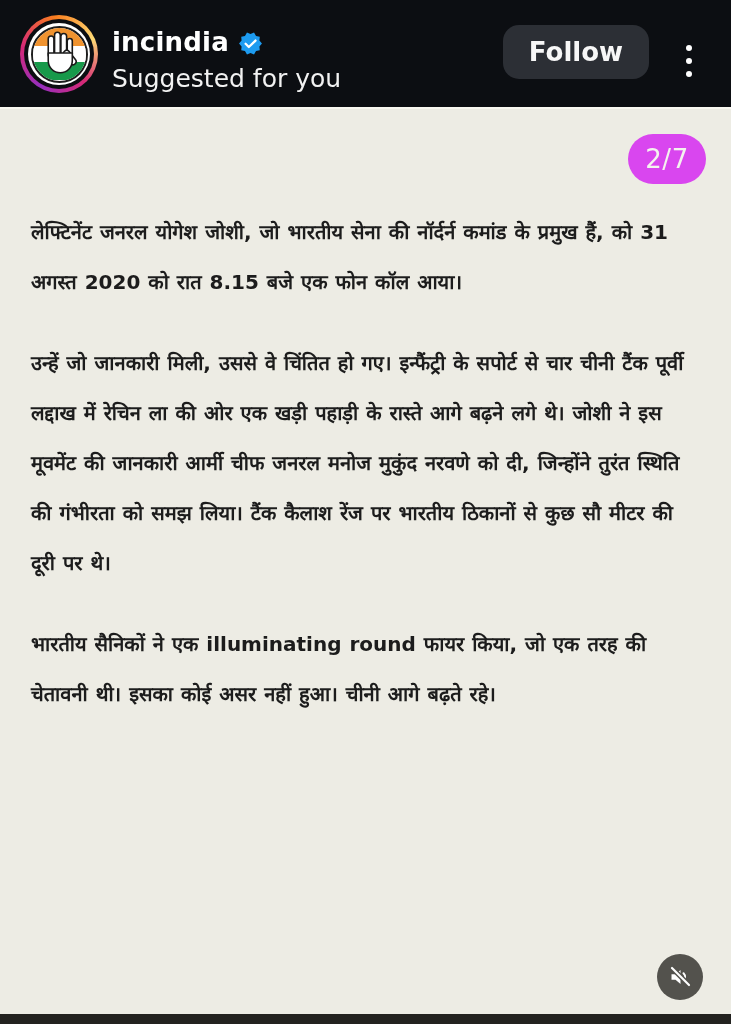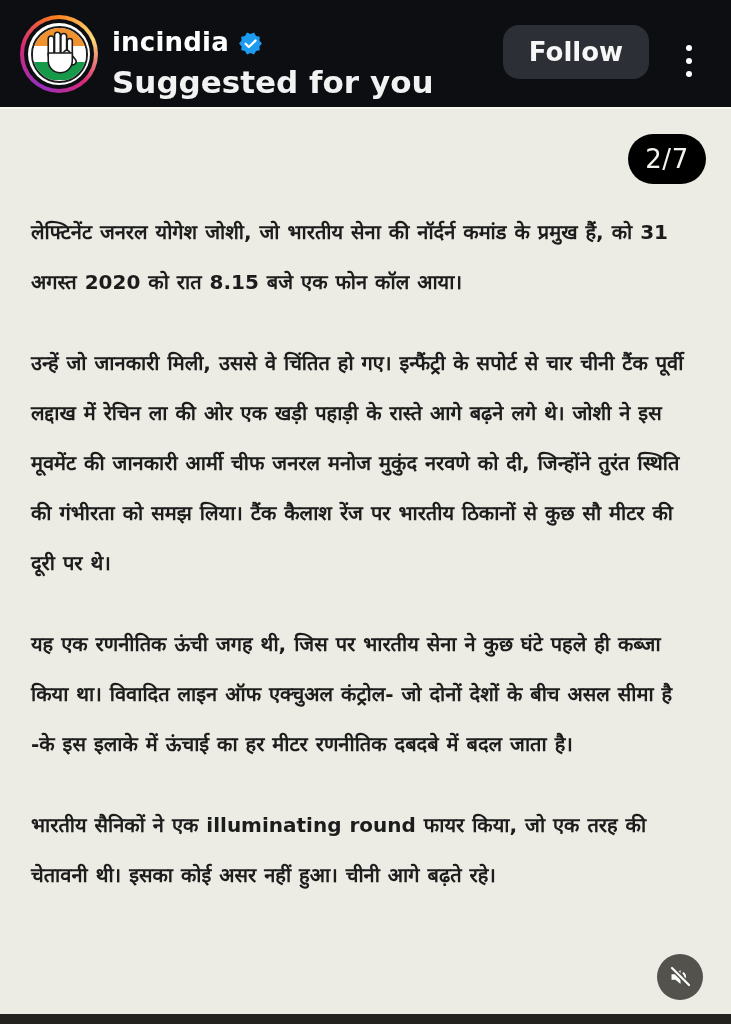--- a/index.html
+++ b/index.html
@@ -67,22 +67,22 @@
   .username {
     color: #ffffff;
     font-size: 26px;
     font-weight: 700;
     letter-spacing: 0.2px;
   }
   .verified { width: 25px; height: 25px; margin-top: 2px; }
   .subtitle {
     margin-top: 7px;
     color: #f2f2f2;
-    font-size: 31px;
-    font-weight: 700;
+    font-size: 25px;
+    font-weight: 400;
   }
 
   .follow-btn {
     position: absolute;
     left: 503px; top: 25px;
     width: 146px; height: 54px;
     border: none;
     border-radius: 16px;
     background: #2c2f35;
     color: #f7f7f7;
@@ -111,21 +111,21 @@
     width: 731px; height: 907px;
     background: #edece4;
     border-top: 2px solid #f8f7f0;
   }
 
   .page-pill {
     position: absolute;
     left: 628px; top: 25px;
     width: 78px; height: 50px;
     border-radius: 25px;
-    background: #000000;
+    background: #d946ef;
     color: #f4f3ee;
     font-size: 26px;
     font-weight: 400;
     display: flex; align-items: center; justify-content: center;
     letter-spacing: 0.5px;
   }
 
   .text-block {
     position: absolute;
     left: 31px; top: 98px;
@@ -209,21 +209,20 @@
     </button>
   </header>
 
   <main class="slide">
 
     <div class="page-pill">2/7</div>
 
     <div class="text-block">
       <p>लेफ्टिनेंट जनरल योगेश जोशी, जो भारतीय सेना की नॉर्दर्न कमांड के प्रमुख हैं, को 31 अगस्त 2020 को रात 8.15 बजे एक फोन कॉल आया।</p>
       <p>उन्हें जो जानकारी मिली, उससे वे चिंतित हो गए। इन्फैंट्री के सपोर्ट से चार चीनी टैंक पूर्वी लद्दाख में रेचिन ला की ओर एक खड़ी पहाड़ी के रास्ते आगे बढ़ने लगे थे। जोशी ने इस मूवमेंट की जानकारी आर्मी चीफ जनरल मनोज मुकुंद नरवणे को दी, जिन्होंने तुरंत स्थिति की गंभीरता को समझ लिया। टैंक कैलाश रेंज पर भारतीय ठिकानों से कुछ सौ मीटर की दूरी पर थे।</p>
-      <p>यह एक रणनीतिक ऊंची जगह थी, जिस पर भारतीय सेना ने कुछ घंटे पहले ही कब्जा किया था। विवादित लाइन ऑफ एक्चुअल कंट्रोल- जो दोनों देशों के बीच असल सीमा है -के इस इलाके में ऊंचाई का हर मीटर रणनीतिक दबदबे में बदल जाता है।</p>
       <p>भारतीय सैनिकों ने एक illuminating round फायर किया, जो एक तरह की चेतावनी थी। इसका कोई असर नहीं हुआ। चीनी आगे बढ़ते रहे।</p>
     </div>
 
     <button class="mute-btn">
       <svg viewBox="0 0 24 24" xmlns="http://www.w3.org/2000/svg">
         <path fill="#ffffff" d="M3.5 9.2v5.6h4l5 4.2V5L7.5 9.2h-4z"></path>
         <path d="M15.5 8.3a5.3 5.3 0 0 1 0 7.4" fill="none" stroke="#ffffff" stroke-width="2" stroke-linecap="round"></path>
         <line x1="3.5" y1="2.5" x2="21.5" y2="20.5" stroke="#53524d" stroke-width="5"></line>
         <line x1="4" y1="3" x2="21" y2="20" stroke="#ffffff" stroke-width="2.2" stroke-linecap="round"></line>
       </svg>

